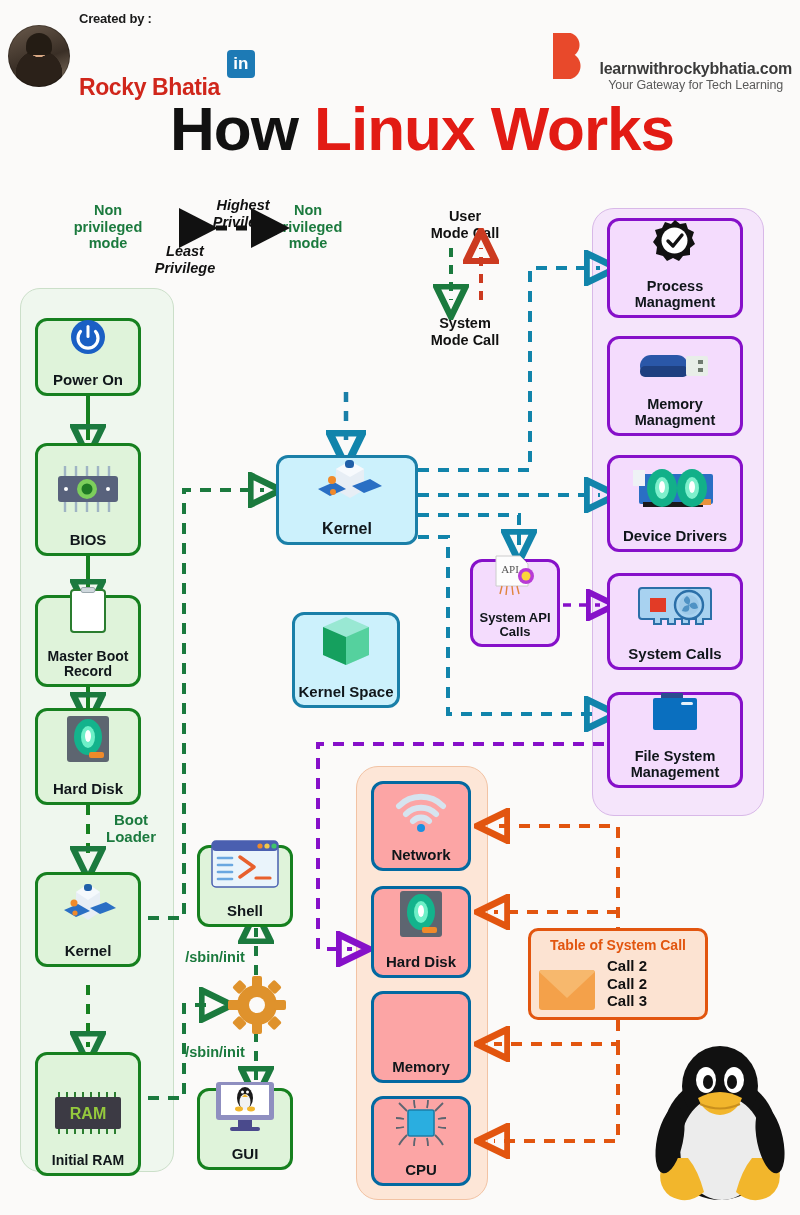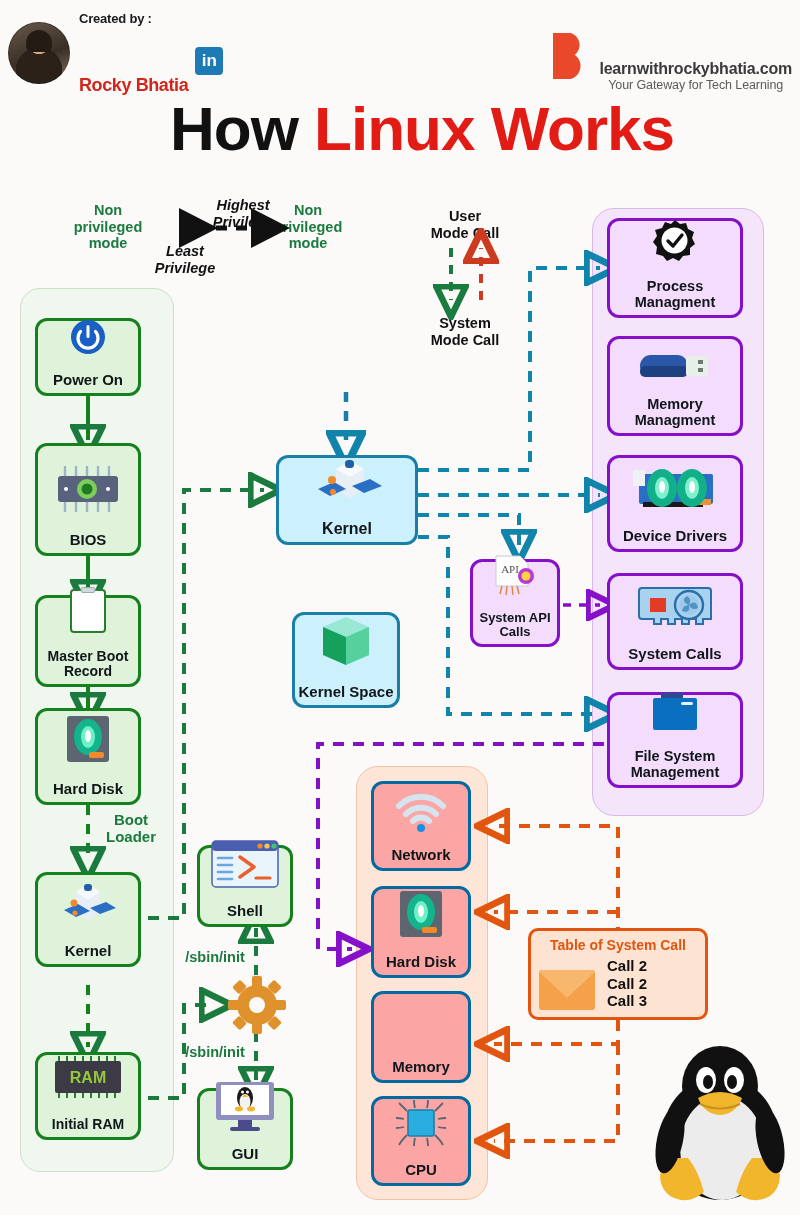--- a/index.html
+++ b/index.html
@@ -24,21 +24,21 @@
     box-shadow:inset 0 0 0 1px rgba(0,0,0,.25);
     flex:0 0 auto;position:relative;overflow:hidden;
   }
   .avatar:after{
     content:"";position:absolute;left:18px;top:8px;width:26px;height:22px;
     background:#241c14;border-radius:13px 13px 6px 6px;
   }
   .hdr-txt{line-height:1;}
   .hdr-created{font-size:13px;font-weight:bold;color:#1a1a1a;letter-spacing:-.2px;}
   .hdr-name-row{display:flex;align-items:center;gap:7px;margin-top:3px;}
-  .hdr-name{font-size:18px;font-weight:bold;color:#d0261b;letter-spacing:-.4px;margin-top:48px;}
+  .hdr-name{font-size:23px;font-weight:bold;color:#d0261b;letter-spacing:-.4px;margin-top:48px;}
   .li-badge{
     width:28px;height:28px;border-radius:4px;background:#1d7ab5;
     color:#fff;font-size:17px;font-weight:bold;line-height:28px;text-align:center;
     font-family:"Liberation Sans",sans-serif;
   }
   .hdr-right{position:absolute;right:8px;top:20px;display:flex;align-items:center;gap:6px;}
   .rb-logo{
     width:40px;height:46px;position:relative;flex:0 0 auto;
   }
   .rb-logo:before{
@@ -334,21 +334,21 @@
         <rect x="28" y="6" width="8" height="7" rx="3" fill="#1f5fa8"></rect>
         <polygon points="8,32 22,26 34,33 20,39" fill="#2a6fc4"></polygon>
         <polygon points="34,30 50,24 60,30 44,36" fill="#2a6fc4"></polygon>
         <circle cx="18" cy="25" r="3.5" fill="#f08a2a"></circle>
         <circle cx="19" cy="35" r="2.6" fill="#f08a2a"></circle>
       </svg>
     </div>
     <div class="lbl" style="font-size:15px;">Kernel</div>
   </div>
 
-  <div class="node n-green" style="left:35px;top:1052px;width:106px;height:88px;">
+  <div class="node n-green" style="left:35px;top:1052px;width:106px;height:124px;">
     <div class="icon" style="margin-bottom:3px;">
       <svg width="74" height="50" viewBox="0 0 74 50">
         <g stroke="#2a7d2f" stroke-width="2">
             <line x1="8" y1="4" x2="8" y2="9"></line>
             <line x1="16" y1="4" x2="16" y2="9"></line>
             <line x1="24" y1="4" x2="24" y2="9"></line>
             <line x1="32" y1="4" x2="32" y2="9"></line>
             <line x1="40" y1="4" x2="40" y2="9"></line>
             <line x1="48" y1="4" x2="48" y2="9"></line>
             <line x1="56" y1="4" x2="56" y2="9"></line>

